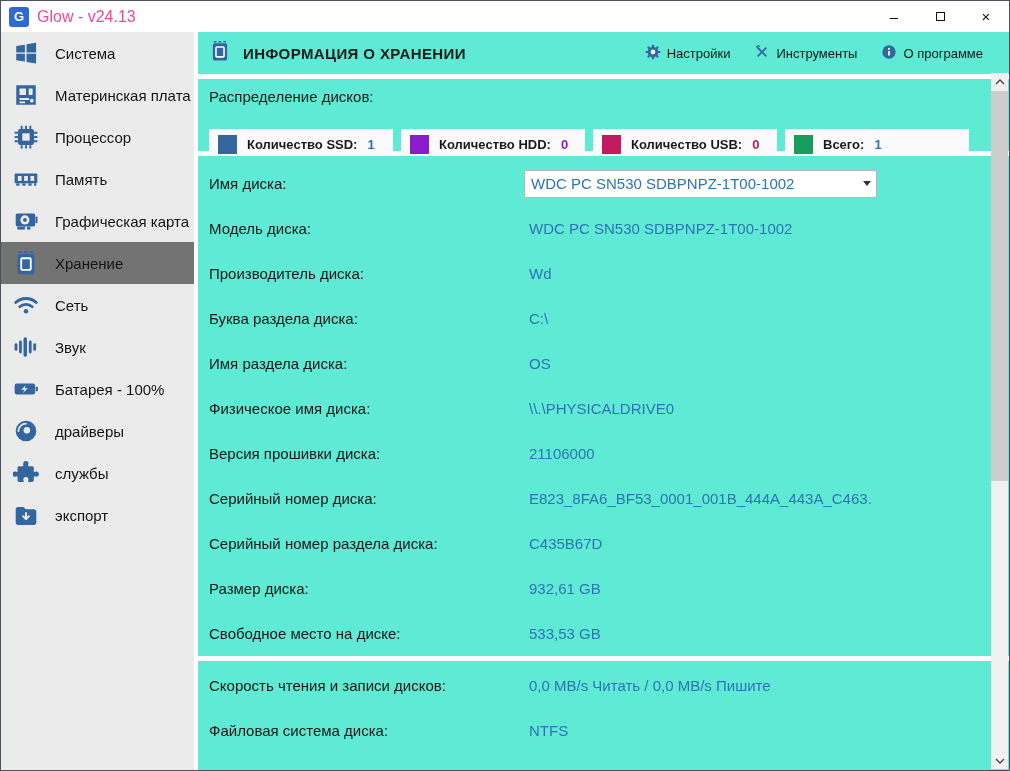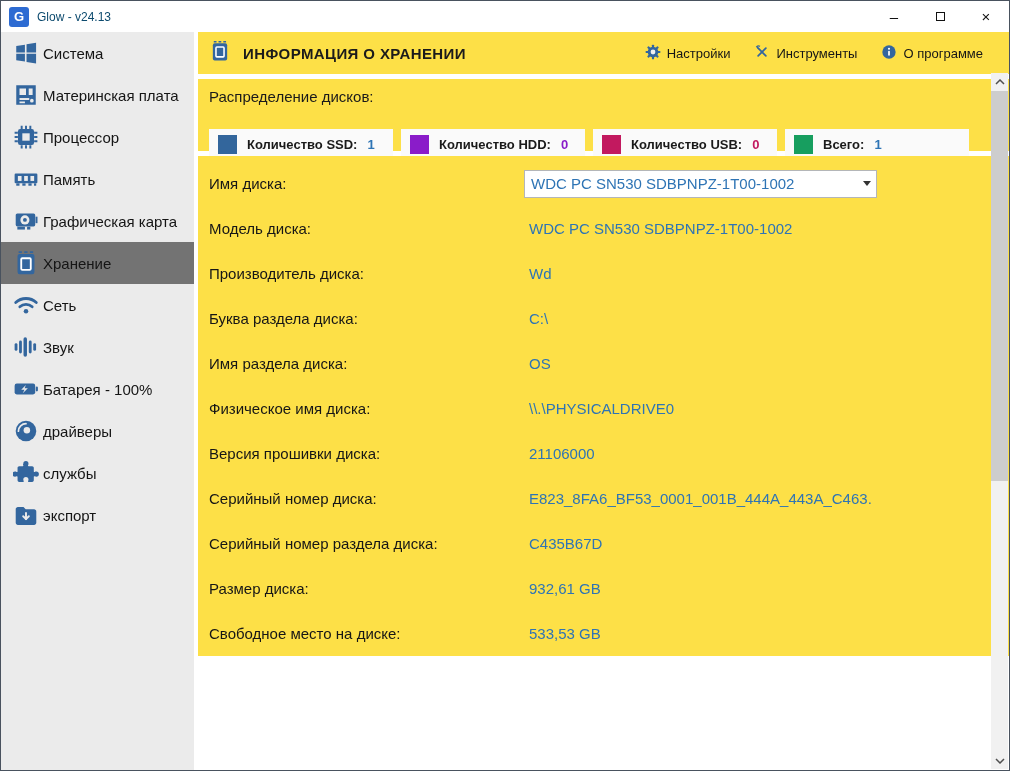--- a/index.html
+++ b/index.html
@@ -7,40 +7,40 @@
   body { font-family:"Liberation Sans", sans-serif; }
 
   .window { position:relative; width:1010px; height:771px; border:1px solid #49525e;
             background:#fff; overflow:hidden; }
 
   
   .titlebar { height:31px; background:#fff; display:flex; align-items:center; }
   .logo { width:20px; height:20px; margin-left:8px; background:#2d6bd2; border-radius:3px;
           color:#fff; font-size:13px; font-weight:bold; display:flex; align-items:center;
           justify-content:center; }
-  .title-text { margin-left:8px; font-size:12px; color:#0c4a6e; }
+  .title-text { margin-left:8px; font-size:16px; color:#ec4899; }
   .controls { margin-left:auto; display:flex; height:100%; }
   .ctrl { width:46px; height:100%; display:flex; align-items:center; justify-content:center;
           font-size:15px; color:#111; cursor:default; }
   .max-box { width:9px; height:9px; border:1px solid #111; }
 
   
   .app { display:flex; height:738px; }
   .sidebar { width:193px; background:#ebebeb; flex:none; }
-  .side-item { height:42px; display:flex; align-items:center; padding-left:11px; gap:3px;
+  .side-item { height:42px; display:flex; align-items:center; padding-left:11px; gap:15px;
                font-size:15px; color:#151515; cursor:pointer; }
   .side-item.selected { background:#737373; }
   .side-icon { width:28px; height:28px; flex:none; display:flex; align-items:center;
                justify-content:center; }
   .side-icon svg { width:26px; height:26px; }
 
   .vsep { width:4px; background:#fff; flex:none; }
 
   .content { flex:1; background:#fff; display:flex; flex-direction:column; }
-  .section { background:#fde047; }
+  .section { background:#5eead4; }
 
   
   .header-section { height:42px; display:flex; align-items:center; padding:0 26px 0 11px;
                     margin-bottom:5px; }
   .header-left { display:flex; align-items:center; gap:12px; }
   .header-left svg { width:22px; height:22px; }
   .page-title { font-size:15px; font-weight:700; letter-spacing:.4px; color:#1b1b1b; }
   .actions { margin-left:auto; display:flex; gap:24px; align-items:center; }
   .action { display:flex; align-items:center; gap:6px; font-size:13px; color:#161616;
             cursor:pointer; }
@@ -394,20 +394,34 @@
         <div class="row">
           <div class="row-label">Размер диска:</div>
           <div class="row-value">932,61 GB</div>
         </div>
         <div class="row">
           <div class="row-label">Свободное место на диске:</div>
           <div class="row-value">533,53 GB</div>
         </div>
       </div>
 
+      <div class="section rows-2">
+        <div class="row">
+          <div class="row-label">Скорость чтения и записи дисков:</div>
+          <div class="row-value">0,0 MB/s Читать / 0,0 MB/s Пишите</div>
+        </div>
+        <div class="row">
+          <div class="row-label">Файловая система диска:</div>
+          <div class="row-value">NTFS</div>
+        </div>
+        <div class="row">
+          <div class="row-label">Тип раздела диска:</div>
+          <div class="row-value">GPT</div>
+        </div>
+      </div>
 
     </div>
   </div>
 
   <div class="scrollbar">
     <div class="sb-btn sb-up">
       <svg width="10" height="6" viewBox="0 0 10 6">
           <path d="M1 5l4-4 4 4" stroke="#505050" stroke-width="1.5" fill="none"></path>
         </svg>
     </div>

